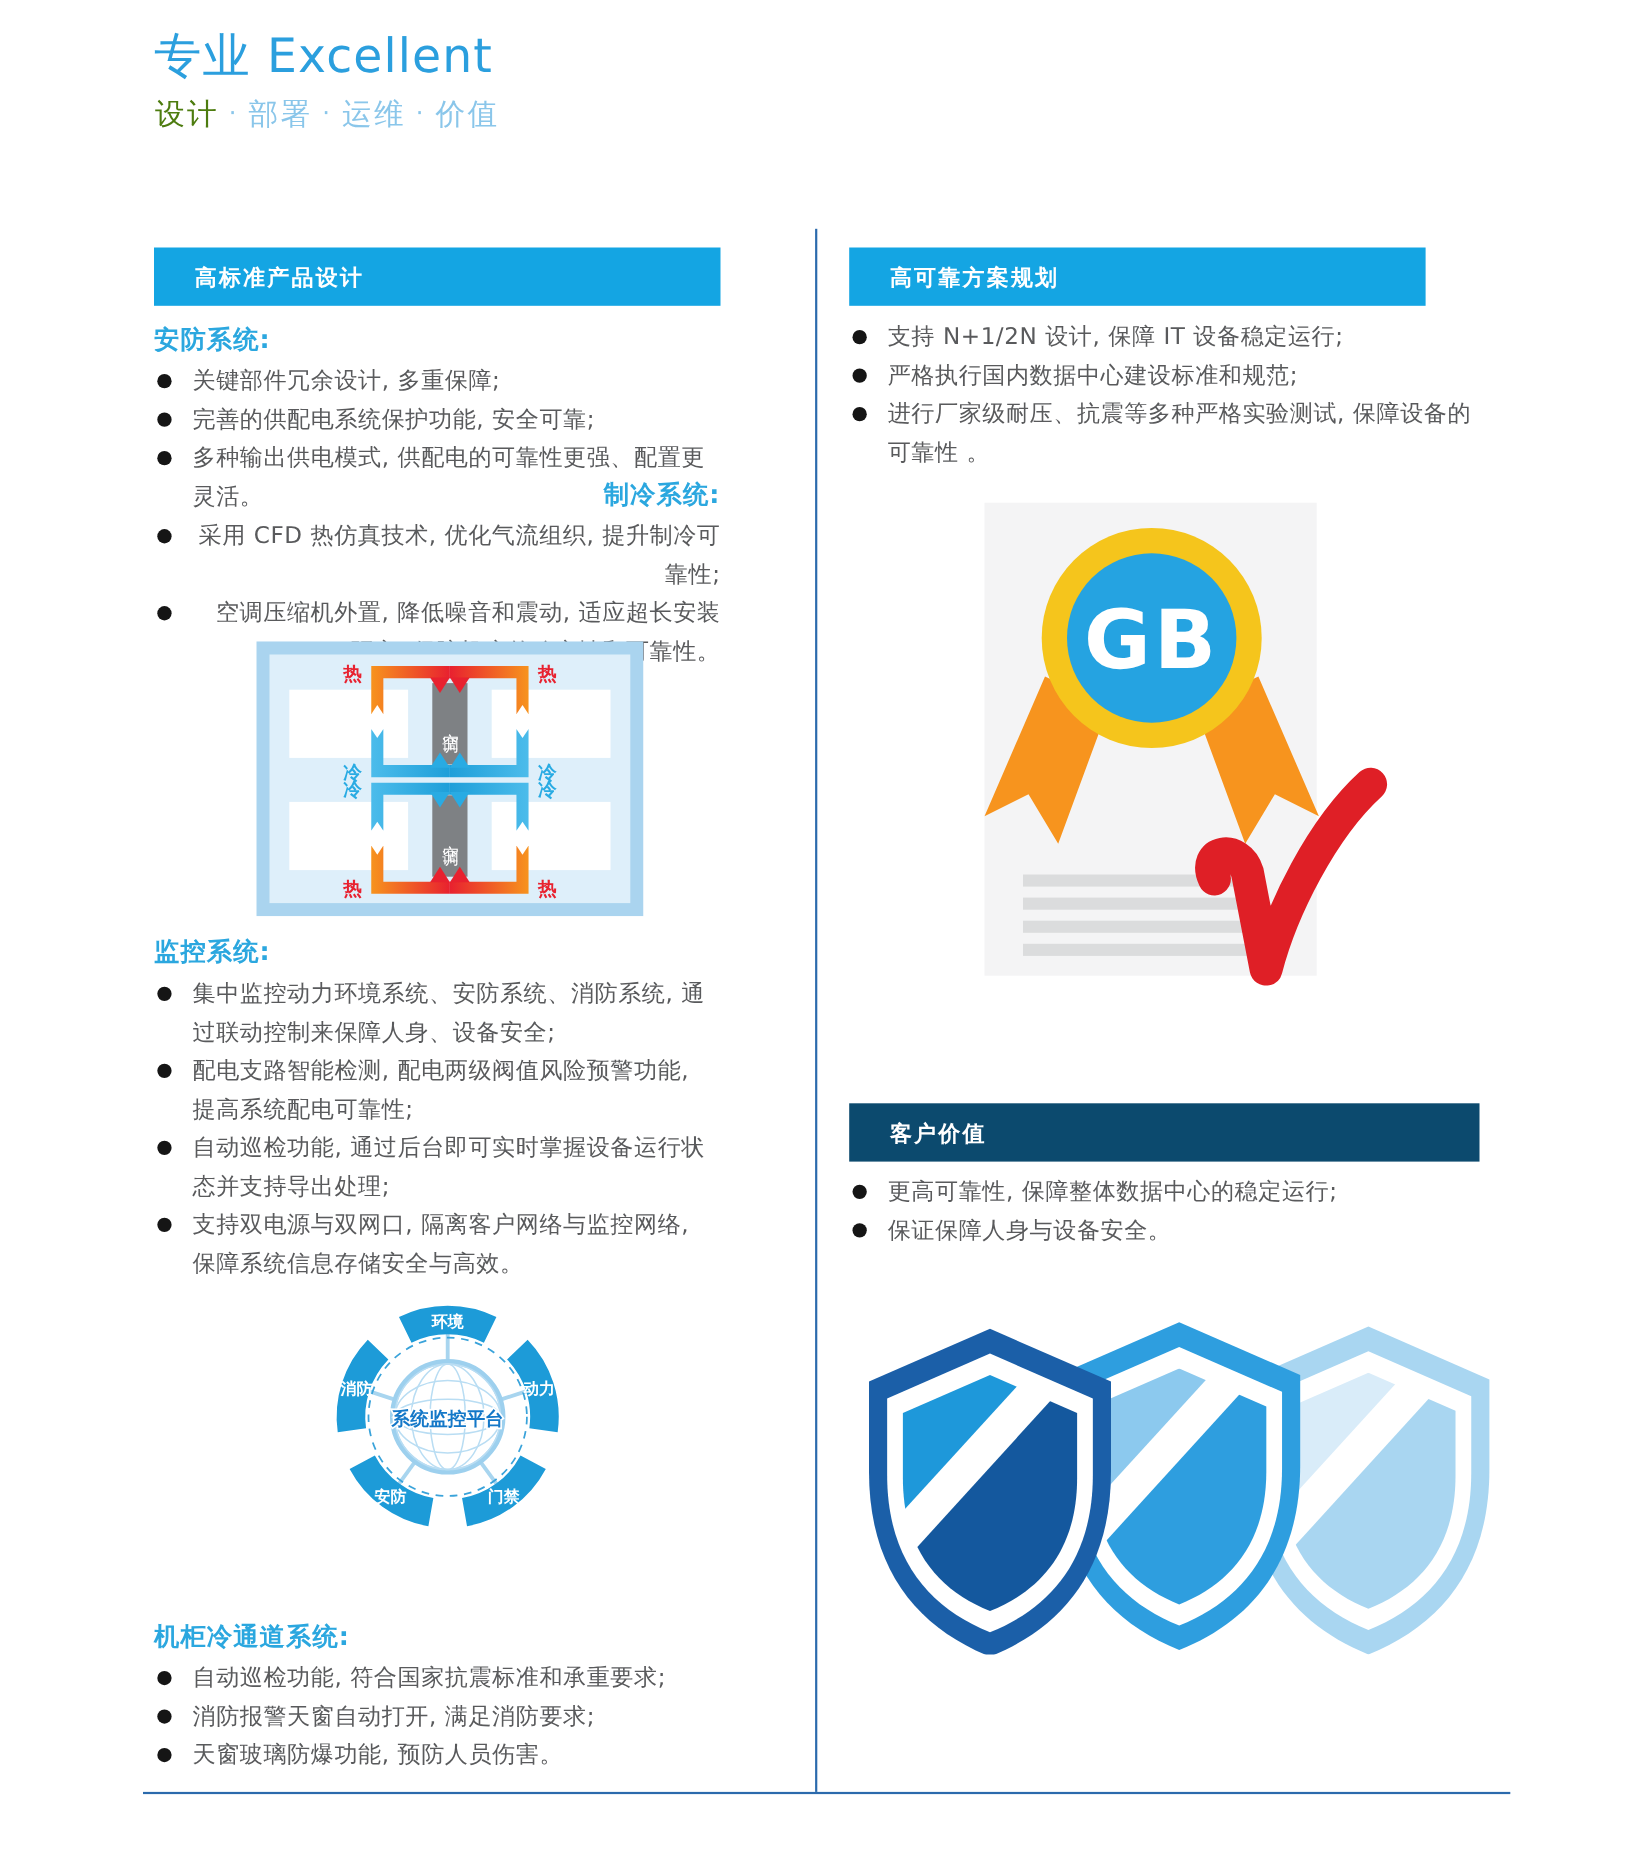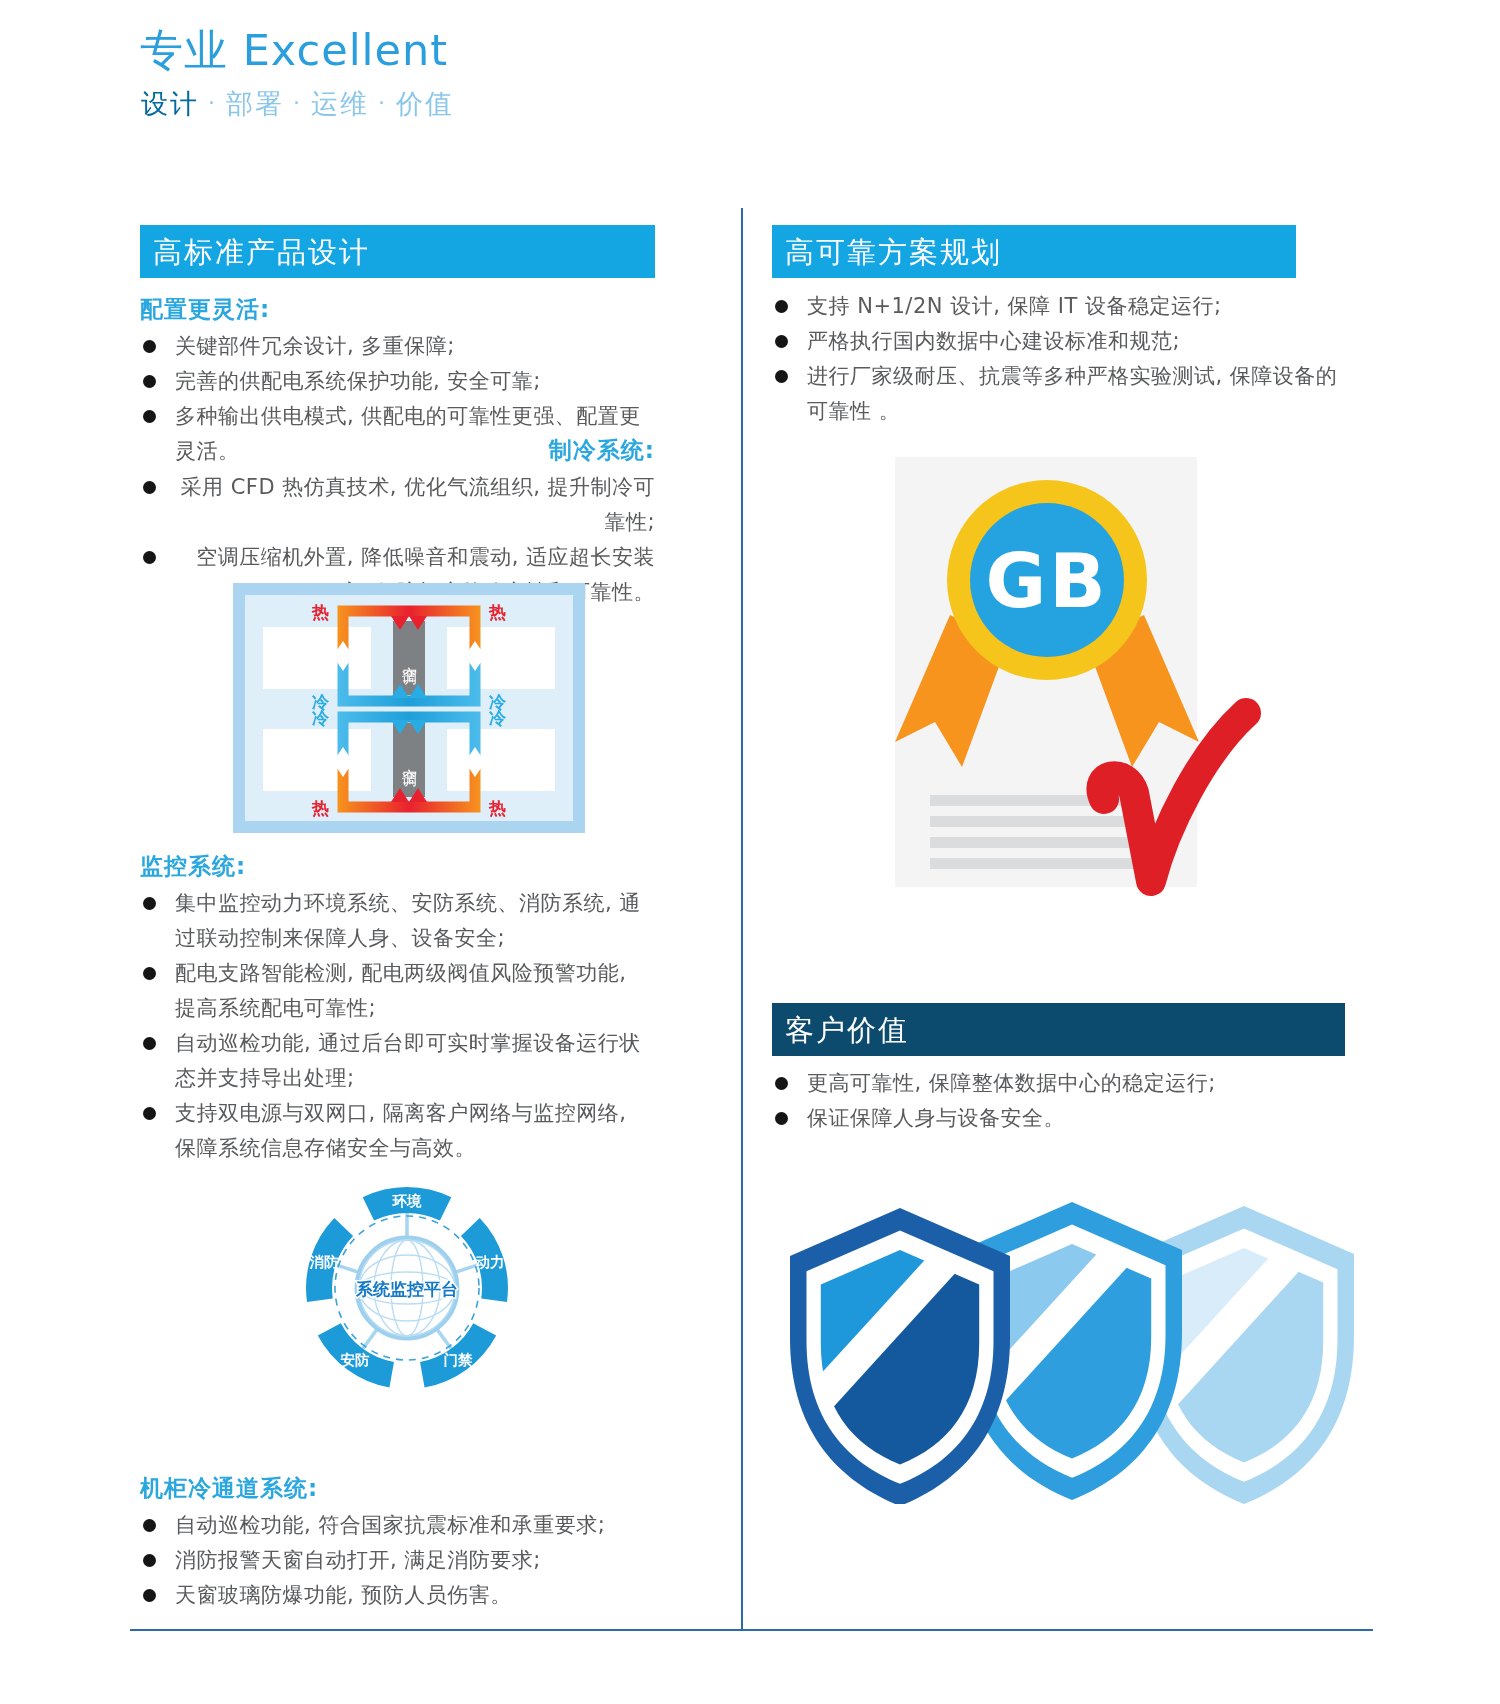--- a/index.html
+++ b/index.html
@@ -2,26 +2,26 @@
 <html><head>
 <meta charset="utf-8">
 <style>
   html,body{margin:0;padding:0;background:#fff;}
   body{font-family:"DejaVu Sans","Liberation Sans",sans-serif;}
   #page{position:relative;width:1500px;height:1704px;background:#fff;overflow:hidden;}
   .abs{position:absolute;}
   
   .title{left:140px;top:22px;font-size:43px;color:#2b9fde;letter-spacing:1px;}
   .subtitle{left:141px;top:86px;font-size:27px;letter-spacing:2px;}
-  .subtitle .w1{color:#0369a1;}
+  .subtitle .w1{color:#4d7c0f;}
   .subtitle .w,.subtitle .sep{color:#8ac6ea;}
   .subtitle .sep{margin:0 9px;font-size:22px;vertical-align:3px;}
   
-  .hbar{height:53px;line-height:54px;padding-left:13px;box-sizing:border-box;
-        color:#fff;font-size:29px;font-weight:normal;letter-spacing:2px;}
+  .hbar{height:53px;line-height:54px;padding-left:37px;box-sizing:border-box;
+        color:#fff;font-size:20px;font-weight:bold;letter-spacing:2px;}
   .hbar.cyan{background:#14a5e3;}
   .hbar.navy{background:#0c4a6e;}
   
   .slabel{font-size:23px;font-weight:bold;color:#2ba7df;line-height:36px;margin-bottom:2px;letter-spacing:1px;}
   .bul{position:relative;padding-left:35px;font-size:21px;line-height:35px;color:#595a5c;letter-spacing:0.5px;}
   .bul .dot{position:absolute;left:3px;top:11px;width:13px;height:13px;border-radius:50%;background:#151515;}
   
   .vline{left:741px;top:208px;width:2px;height:1421px;background:#2b6aac;}
   .hline{left:130px;top:1629px;width:1243px;height:2px;background:#2b6aac;}
   
@@ -51,21 +51,21 @@
   <div class="abs subtitle">
     <span class="w1">设计</span><span class="sep">·</span><span class="w">部署</span><span class="sep">·</span><span class="w">运维</span><span class="sep">·</span><span class="w">价值</span>
   </div>
 
   <div class="abs vline"></div>
   <div class="abs hline"></div>
 
   <div class="abs hbar cyan" style="left:140px;top:225px;width:515px;">高标准产品设计</div>
 
   <div class="abs" style="left:140px;top:291px;width:515px;">
-    <div class="slabel">配置更灵活:</div>
+    <div class="slabel">安防系统:</div>
     <div class="bul"><span class="dot"></span><span>关键部件冗余设计, 多重保障;</span></div>
     <div class="bul"><span class="dot"></span><span>完善的供配电系统保护功能, 安全可靠;</span></div>
     <div class="bul"><span class="dot"></span><span>多种输出供电模式, 供配电的可靠性更强、配置更灵活。</span></div>
   </div>
 
   <div class="abs" style="left:140px;top:432px;width:515px;text-align:right;">
     <div class="slabel">制冷系统:</div>
     <div class="bul"><span class="dot"></span><span>采用 CFD 热仿真技术, 优化气流组织, 提升制冷可靠性;</span></div>
     <div class="bul"><span class="dot"></span><span>空调压缩机外置, 降低噪音和震动, 适应超长安装距离, 保障机房的稳定性和可靠性。</span></div>
   </div>

